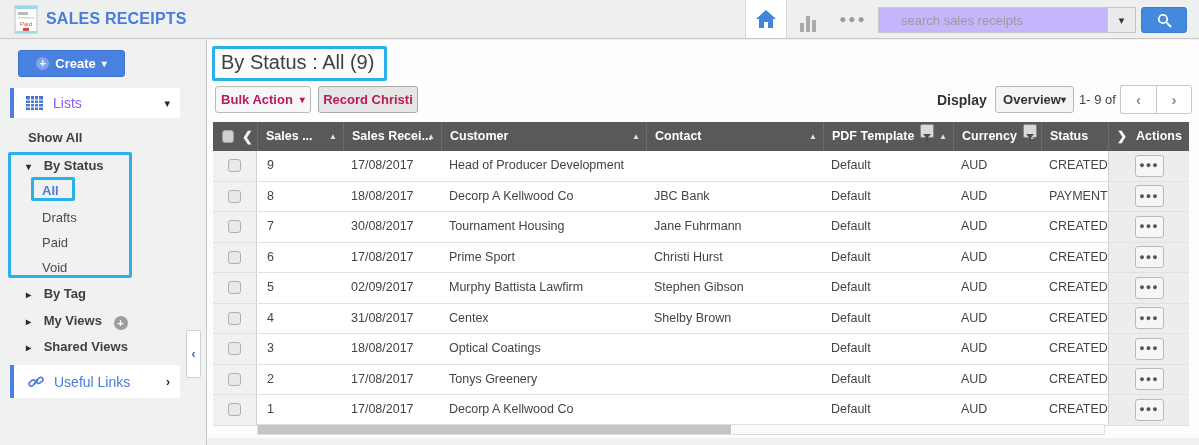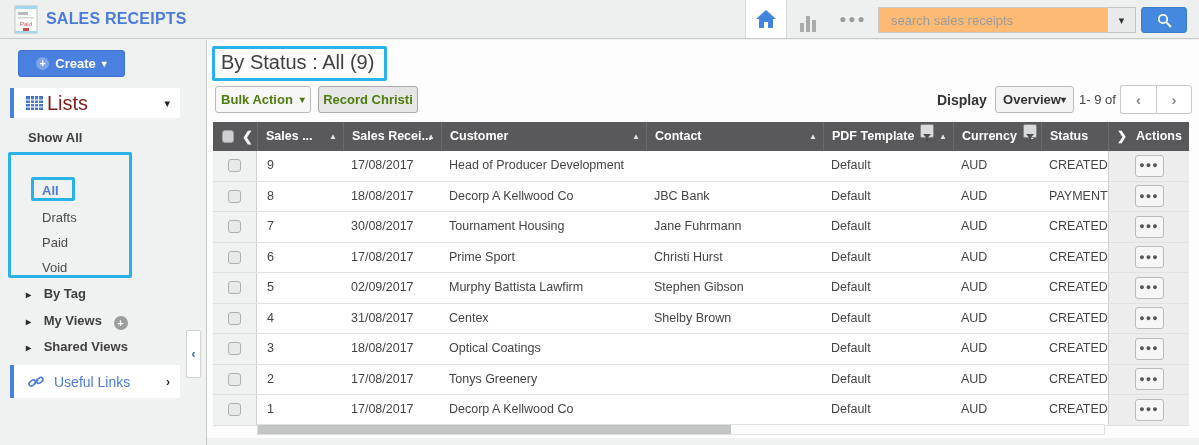--- a/index.html
+++ b/index.html
@@ -8,48 +8,48 @@
   .page { position:relative; width:1199px; height:445px; background:#f0f1f1; overflow:hidden; }
 
   
   .topbar { position:absolute; top:0; left:0; width:1199px; height:39px; background:#eef0f0; border-bottom:1px solid #c6c8c8; }
   .receipt-icon { position:absolute; left:14px; top:5px; width:24px; height:29px; }
   .app-title { position:absolute; left:46px; top:10px; font-size:16px; font-weight:bold; color:#4a7bd9; letter-spacing:0.2px; }
   .home-btn { position:absolute; left:745px; top:0; width:42px; height:38px; background:#ffffff; border-left:1px solid #d7d9d9; border-right:1px solid #d7d9d9; display:flex; align-items:center; justify-content:center; cursor:pointer; }
   .chart-btn { position:absolute; left:794px; top:8px; width:28px; height:24px; display:flex; align-items:flex-end; justify-content:center; gap:2px; cursor:pointer; }
   .chart-btn i { display:block; background:#a9abab; width:4px; }
   .dots-btn { position:absolute; left:838px; top:6px; width:30px; height:26px; color:#9b9d9d; font-size:12px; letter-spacing:2px; line-height:26px; text-align:center; cursor:pointer; }
-  .search-input { position:absolute; left:878px; top:7px; width:230px; height:26px; border:1px solid #c8caca; background:#fdba74; font-size:13px; color:#555; padding:0 12px; outline:none; }
+  .search-input { position:absolute; left:878px; top:7px; width:230px; height:26px; border:1px solid #c8caca; background:#c4b5fd; font-size:13px; color:#555; padding:0 22px; outline:none; }
   .search-input::placeholder { color:#9a9c9c; }
   .search-dd { position:absolute; left:1108px; top:7px; width:28px; height:26px; background:#e9eaea; border:1px solid #c2c4c4; border-left:none; color:#333; font-size:11px; text-align:center; line-height:25px; cursor:pointer; }
   .search-btn { position:absolute; left:1141px; top:7px; width:46px; height:26px; background:#4489dd; border:1px solid #3a7ccf; border-radius:3px; display:flex; align-items:center; justify-content:center; cursor:pointer; }
 
   
   .sidebar { position:absolute; top:40px; left:0; width:207px; height:405px; background:#f0f1f1; border-right:1px solid #c6c8c8; }
   .create-btn { position:absolute; left:18px; top:10px; width:107px; height:27px; background:#4a81e0; border:1px solid #3d72cf; border-radius:3px; color:#fff; font-size:13px; font-weight:bold; display:flex; align-items:center; justify-content:center; gap:6px; cursor:pointer; }
   .plus-circle { display:inline-flex; width:13px; height:13px; border-radius:50%; background:#7da4ea; color:#fff; font-size:11px; line-height:13px; align-items:center; justify-content:center; font-weight:bold; }
   .caret { font-size:10px; line-height:10px; }
   .lists-row { position:absolute; left:10px; top:48px; width:170px; height:30px; background:#fff; border-left:4px solid #4a81e0; display:flex; align-items:center; padding:0 10px 0 12px; cursor:pointer; }
-  .lists-row .label { color:#7f1d1d; font-size:20px; flex:1; margin-left:4px; }
+  .lists-row .label { color:#8b5cf6; font-size:14px; flex:1; margin-left:10px; }
   .lists-row .caret { color:#222; font-size:11px; }
   .nav-item { position:absolute; left:0; width:185px; font-size:13px; font-weight:bold; color:#3f3f3f; cursor:pointer; }
   .nav-item .arrow { display:inline-block; width:14px; color:#2b2b2b; font-size:10px; }
   .sub-item { position:absolute; left:42px; font-size:13px; color:#4b4b4b; cursor:pointer; }
   .plus-gray { display:inline-flex; width:14px; height:14px; border-radius:50%; background:#9c9e9e; color:#fff; font-size:11px; line-height:14px; align-items:center; justify-content:center; font-weight:bold; vertical-align:-2px; margin-left:8px; }
   .useful-links { position:absolute; left:10px; top:325px; width:170px; height:33px; background:#fff; border-left:4px solid #4a81e0; display:flex; align-items:center; padding:0 10px 0 14px; cursor:pointer; }
   .useful-links .label { color:#4a7bd9; font-size:14px; flex:1; margin-left:10px; }
   .useful-links .arrow { color:#222; font-weight:bold; font-size:12px; }
   .collapse-tab { position:absolute; left:186px; top:290px; width:15px; height:48px; background:#fff; border:1px solid #d0d2d2; border-radius:2px; display:flex; align-items:center; justify-content:center; color:#3c66b0; font-weight:bold; font-size:12px; cursor:pointer; }
   .ann { position:absolute; border:3px solid #29b2e8; border-radius:2px; pointer-events:none; }
 
   
   .main { position:absolute; top:40px; left:207px; width:992px; height:398px; background:#fdfdfd; }
   .page-title-box { position:absolute; left:5px; top:6px; border:3px solid #29b2e8; border-radius:2px; padding:2px 10px 4px 6px; }
   .page-title { font-size:20px; color:#3f3f3f; }
-  .toolbar-btn { position:absolute; top:46px; height:27px; border:1px solid #b9bbbb; border-radius:3px; font-size:13px; font-weight:bold; color:#4d7c0f; background:#f7f7f7; display:flex; align-items:center; justify-content:center; gap:7px; cursor:pointer; font-family:"Liberation Sans", sans-serif; }
+  .toolbar-btn { position:absolute; top:46px; height:27px; border:1px solid #b9bbbb; border-radius:3px; font-size:13px; font-weight:bold; color:#be185d; background:#f7f7f7; display:flex; align-items:center; justify-content:center; gap:7px; cursor:pointer; font-family:"Liberation Sans", sans-serif; }
   .bulk-btn { left:8px; width:96px; }
   .record-btn { left:111px; width:100px; background:#e6e6e6; border-color:#a9abab; }
   .display-label { position:absolute; left:730px; top:52px; font-size:14px; font-weight:bold; color:#333; }
   .display-dd { position:absolute; left:788px; top:46px; width:79px; height:27px; border:1px solid #b9bbbb; border-radius:3px; background:#f4f4f4; font-size:13px; font-weight:bold; color:#333; display:flex; align-items:center; justify-content:center; gap:0; cursor:pointer; font-family:"Liberation Sans", sans-serif; }
   .range-text { position:absolute; left:872px; top:52px; font-size:13px; color:#444; }
   .pager { position:absolute; left:913px; top:45px; display:flex; }
   .pager button { width:36px; height:29px; background:#fff; border:1px solid #c6c8c8; color:#8a8c8c; font-size:15px; font-weight:bold; cursor:pointer; font-family:"Liberation Sans", sans-serif; }
   .pager button:first-child { border-radius:3px 0 0 3px; border-right:none; }
   .pager button:last-child { border-radius:0 3px 3px 0; }
 
@@ -137,20 +137,24 @@
         </g>
       </svg>
       <span class="label">Lists</span>
       <span class="caret">▾</span>
     </div>
 
     <div class="nav-item" style="top:90px; left:28px;">
       <span>Show All</span>
     </div>
 
+    <div class="nav-item" style="top:118px; left:26px;">
+      <span class="arrow">▾</span>
+      <span>By Status</span>
+    </div>
     <div class="sub-item" style="top:143px; color:#4a7bd9; font-weight:bold;">
       <span>All</span>
     </div>
     <div class="sub-item" style="top:170px;">
       <span>Drafts</span>
     </div>
     <div class="sub-item" style="top:195px;">
       <span>Paid</span>
     </div>
     <div class="sub-item" style="top:220px;">

